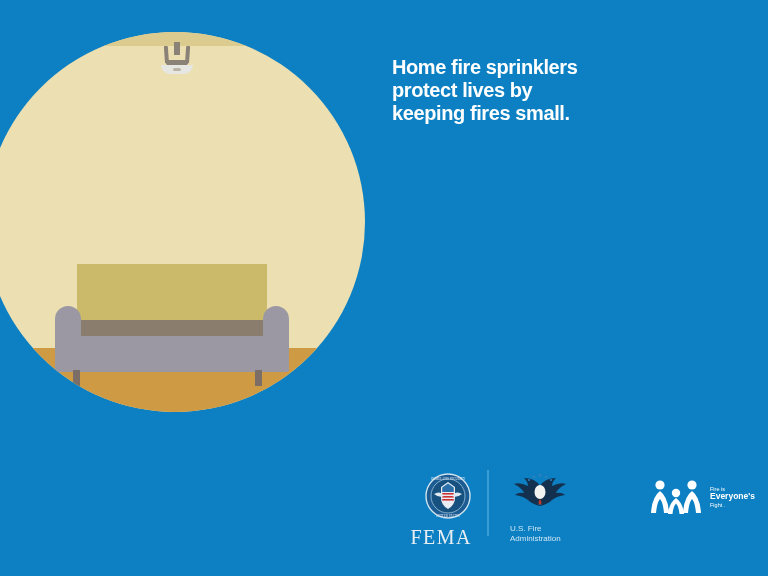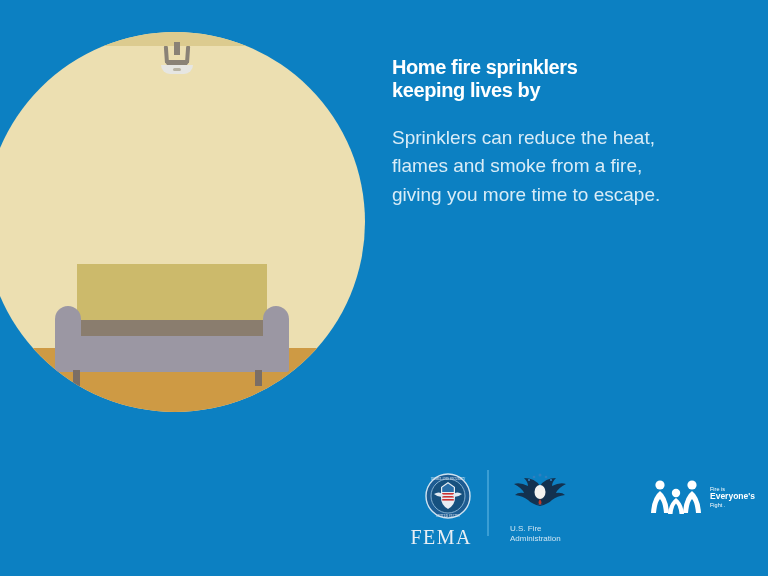--- a/index.html
+++ b/index.html
@@ -105,27 +105,23 @@
         <div class="sofa-body"></div>
         <div class="sofa-legL"></div>
         <div class="sofa-legR"></div>
       </div>
     </div>
   </div>
 
   <div class="copy">
     <h1 class="headline">
       <span>Home fire sprinklers</span>
-      <span>keeping lives by</span>
+      <span>protect lives by</span>
+      <span>keeping fires small.</span>
     </h1>
-    <p class="subcopy">
-      <span>Sprinklers can reduce the heat,</span>
-      <span>flames and smoke from a fire,</span>
-      <span>giving you more time to escape.</span>
-    </p>
   </div>
 
   <div class="logos">
 
     <div class="logo-fema">
       <svg width="48" height="48" viewBox="0 0 48 48">
         <circle cx="24" cy="24" r="22" fill="#1d5c92" stroke="#cfe2f0" stroke-width="1.4"></circle>
         <circle cx="24" cy="24" r="17" fill="#16517f" stroke="#9fc6e2" stroke-width="0.8"></circle>
         <path d="M24 10 L31 15 L31 26 Q31 33 24 37 Q17 33 17 26 L17 15 Z" fill="#e8eef4"></path>
         <path d="M24 11.5 L29.8 15.6 L29.8 20 L18.2 20 L18.2 15.6 Z" fill="#2a6fa8"></path>

